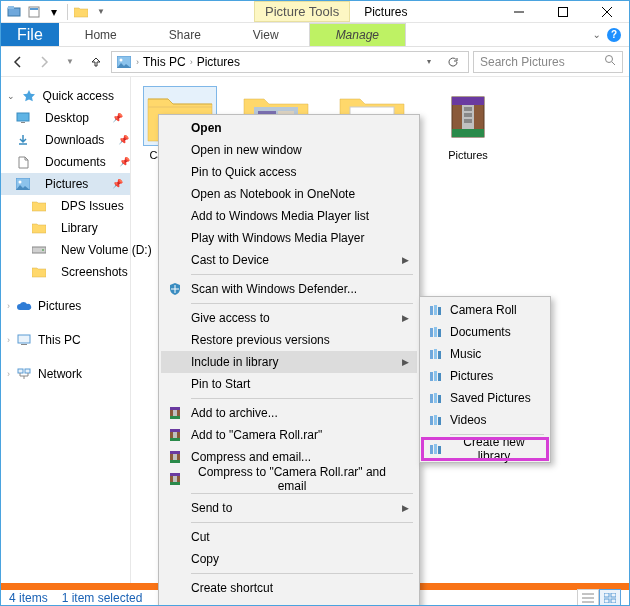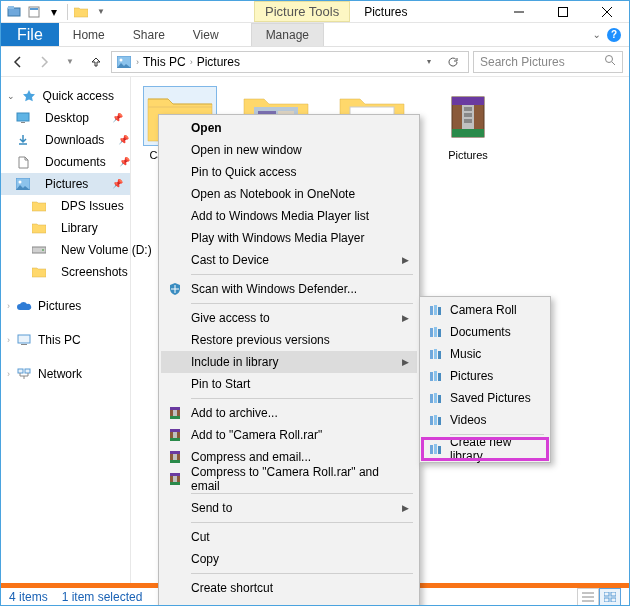--- a/index.html
+++ b/index.html
@@ -12,22 +12,22 @@
   .title-center { flex: 1; display: flex; align-items: center; gap: 14px; padding-left: 140px; }
   .contextual-tab { background: #fdf7c3; padding: 2px 10px; font-size: 13px; color: #555; border: 1px solid #e8e0a0; }
   .title-text { font-size: 12px; color: #000; }
   .win-controls { display: flex; }
   .win-btn { width: 44px; height: 22px; display: flex; align-items: center; justify-content: center; color: #333; }
   .win-btn svg { width: 10px; height: 10px; }
 
   
   .ribbon { height: 24px; display: flex; align-items: stretch; border-bottom: 1px solid #e1e1e1; }
   .ribbon-file { background: #1979ca; color: #fff; padding: 0 16px; display: flex; align-items: center; font-size: 16px; }
-  .ribbon-tab { padding: 0 14px; display: flex; align-items: center; color: #444; }
-  .ribbon-tab.contextual { background: #e5e5e5; border: 1px solid #d8d8d8; border-bottom: none; margin-left: 18px; }
+  .ribbon-tab { padding: 0 26px; display: flex; align-items: center; color: #444; }
+  .ribbon-tab.contextual { background: #bef264; border: 1px solid #d8d8d8; border-bottom: none; margin-left: 4px; font-style: italic; }
   .ribbon-right { margin-left: auto; display: flex; align-items: center; gap: 6px; padding-right: 8px; }
   .help-ico { width: 14px; height: 14px; border-radius: 50%; background: #1e90ff; color: #fff; display: flex; align-items: center; justify-content: center; font-size: 10px; font-weight: bold; }
 
   
   .addr-row { height: 30px; display: flex; align-items: center; padding: 0 6px; gap: 4px; border-bottom: 1px solid #e8e8e8; }
   .nav-btn { width: 22px; height: 22px; display: flex; align-items: center; justify-content: center; color: #888; }
   .nav-btn.enabled { color: #333; }
   .addr-box { flex: 1; height: 22px; border: 1px solid #ccc; display: flex; align-items: center; padding: 0 4px; gap: 4px; background: #fff; }
   .crumb-sep { color: #888; font-size: 9px; }
   .addr-right { margin-left: auto; display: flex; gap: 2px; }
@@ -46,29 +46,29 @@
 
   .content { flex: 1; position: relative; padding: 10px 8px; }
   .items { display: flex; gap: 14px; flex-wrap: wrap; align-content: flex-start; }
   .item { width: 82px; display: flex; flex-direction: column; align-items: center; gap: 4px; }
   .item .thumb { width: 72px; height: 58px; }
   .item .label { font-size: 11px; text-align: center; word-break: break-word; max-height: 28px; overflow: hidden; }
   .item.selected .thumb { outline: 1px solid #7fb7e8; background: #e5f1fb; }
   .folder-svg { width: 72px; height: 58px; }
 
   
-  .status { position: absolute; bottom: 0; left: 0; right: 0; height: 22px; border-top: 5px solid #f97316; display: flex; align-items: center; padding: 0 8px; gap: 14px; color: #1a62b5; font-size: 11px; }
+  .status { position: absolute; bottom: 0; left: 0; right: 0; height: 22px; border-top: 7px solid #f97316; display: flex; align-items: center; padding: 0 8px; gap: 14px; color: #1a62b5; font-size: 11px; }
   .status .right { margin-left: auto; display: flex; gap: 0; }
   .view-btn { width: 22px; height: 18px; border: 1px solid #d0d0d0; display: flex; align-items: center; justify-content: center; }
   .view-btn.active { border-color: #5aa3e0; background: #eaf3fb; }
 
   
   .ctx { position: absolute; background: #f2f2f2; border: 1px solid #bdbdbd; box-shadow: 3px 3px 6px rgba(0,0,0,.25); padding: 2px; }
   .ctx-main { left: 157px; top: 113px; width: 262px; }
-  .ctx-item { display: flex; align-items: center; height: 22px; padding: 0 24px 0 30px; position: relative; color: #000; }
+  .ctx-item { display: flex; align-items: center; height: 22px; padding: 0 24px 0 30px; position: relative; color: #000; text-align: center; }
   .ctx-item.bold { font-weight: 600; }
   .ctx-item .arrow { position: absolute; right: 8px; font-size: 9px; color: #555; }
   .ctx-item .mico { position: absolute; left: 6px; width: 16px; height: 16px; display: flex; align-items: center; justify-content: center; }
   .ctx-item.hover { background: #dcdcdc; }
   .ctx-sep { height: 1px; background: #cfcfcf; margin: 3px 4px 3px 30px; }
 
   .ctx-sub { left: 418px; top: 295px; width: 132px; }
   .ctx-sub .ctx-item { padding-left: 28px; padding-right: 10px; }
   .ctx-sub .ctx-sep { margin-left: 28px; }
   .ctx-sub .highlight { outline: 3px solid #d63fd6; outline-offset: -2px; }

